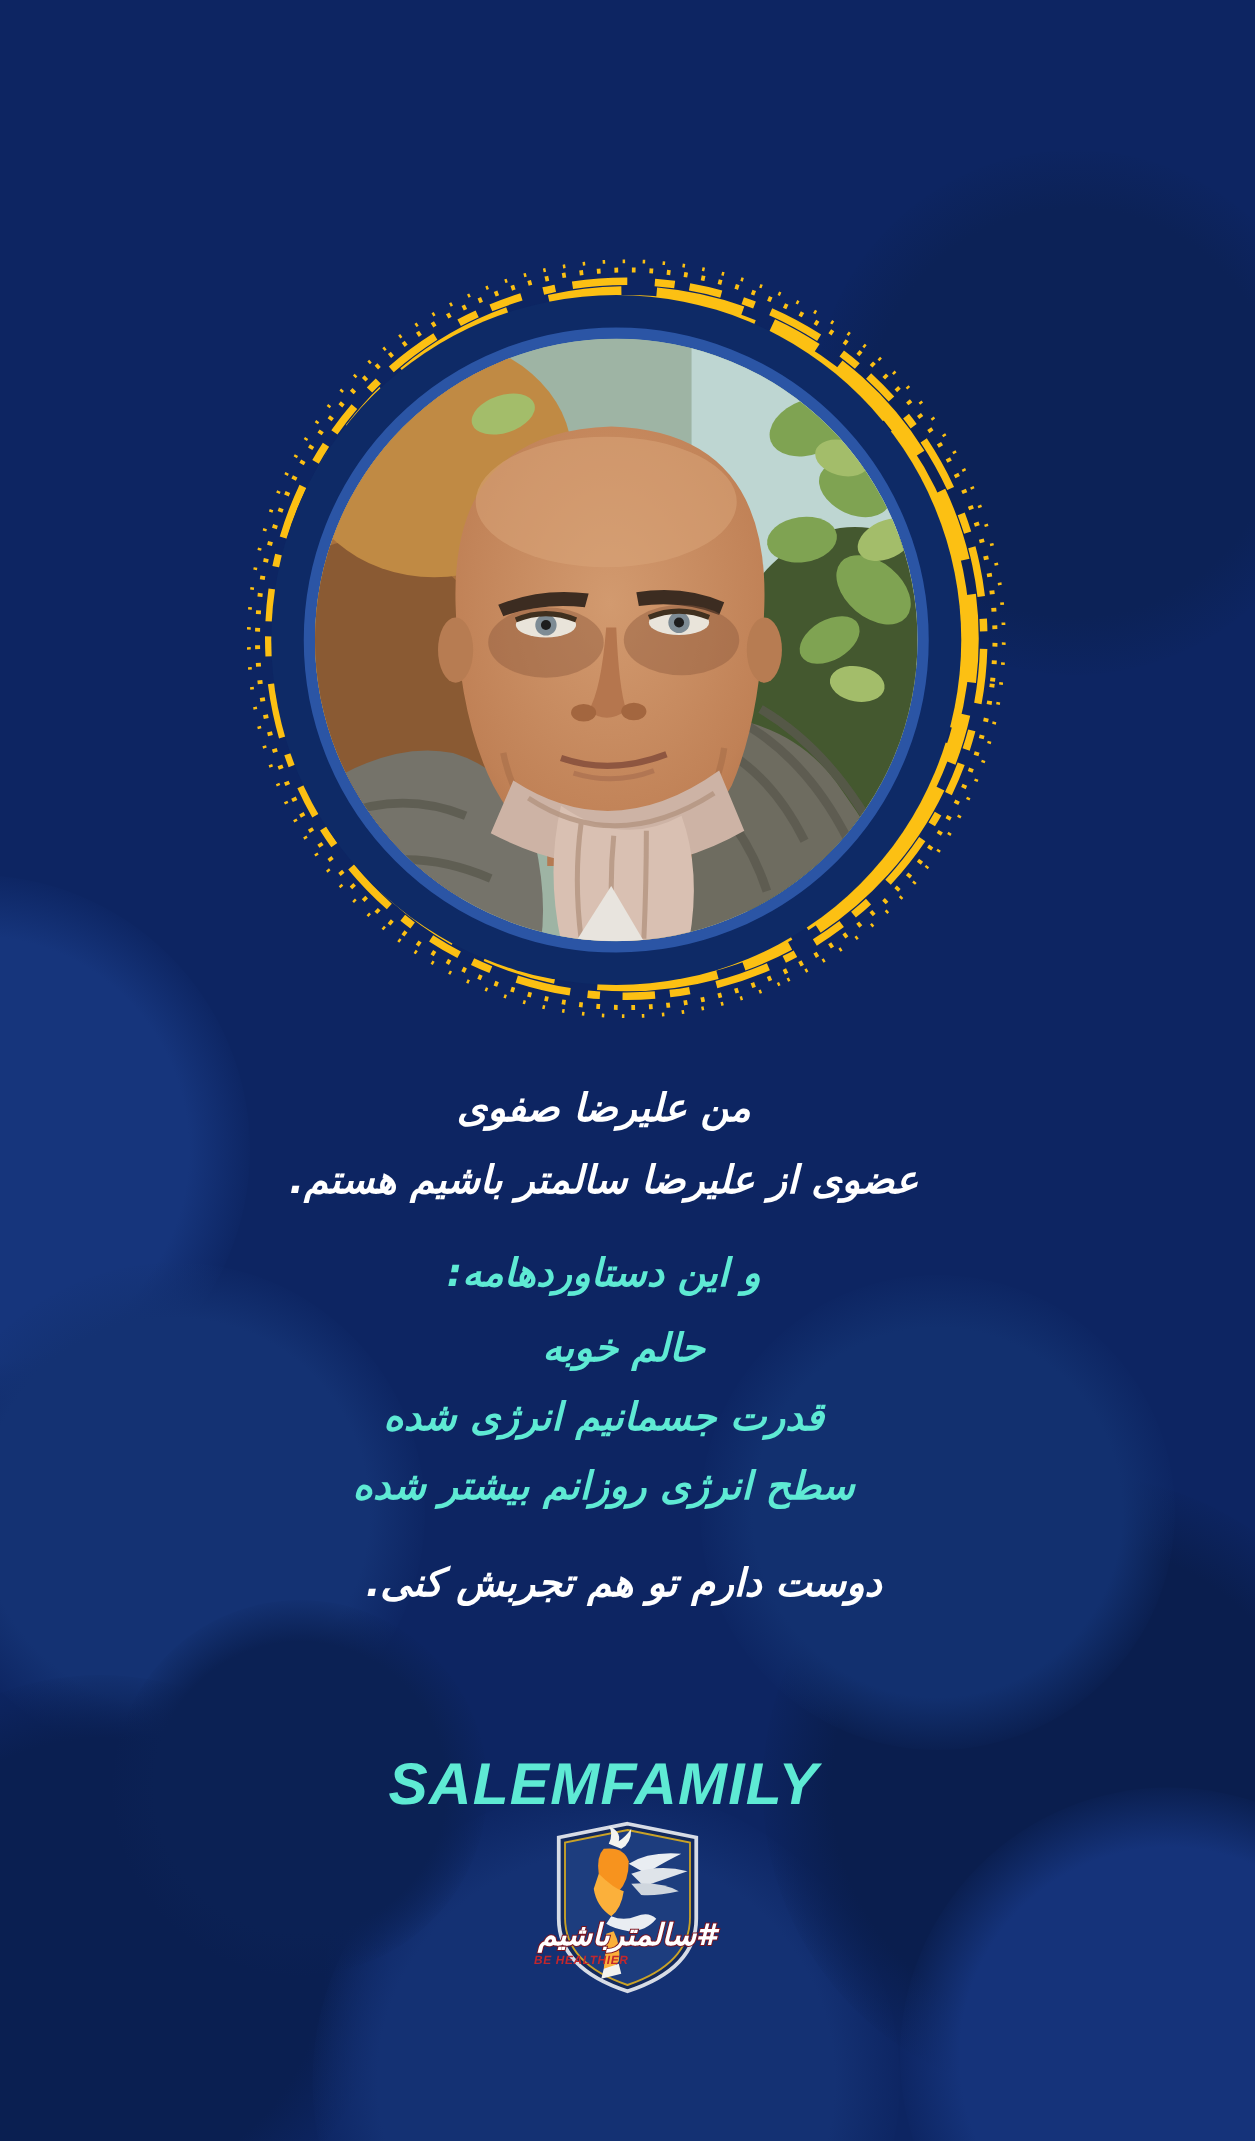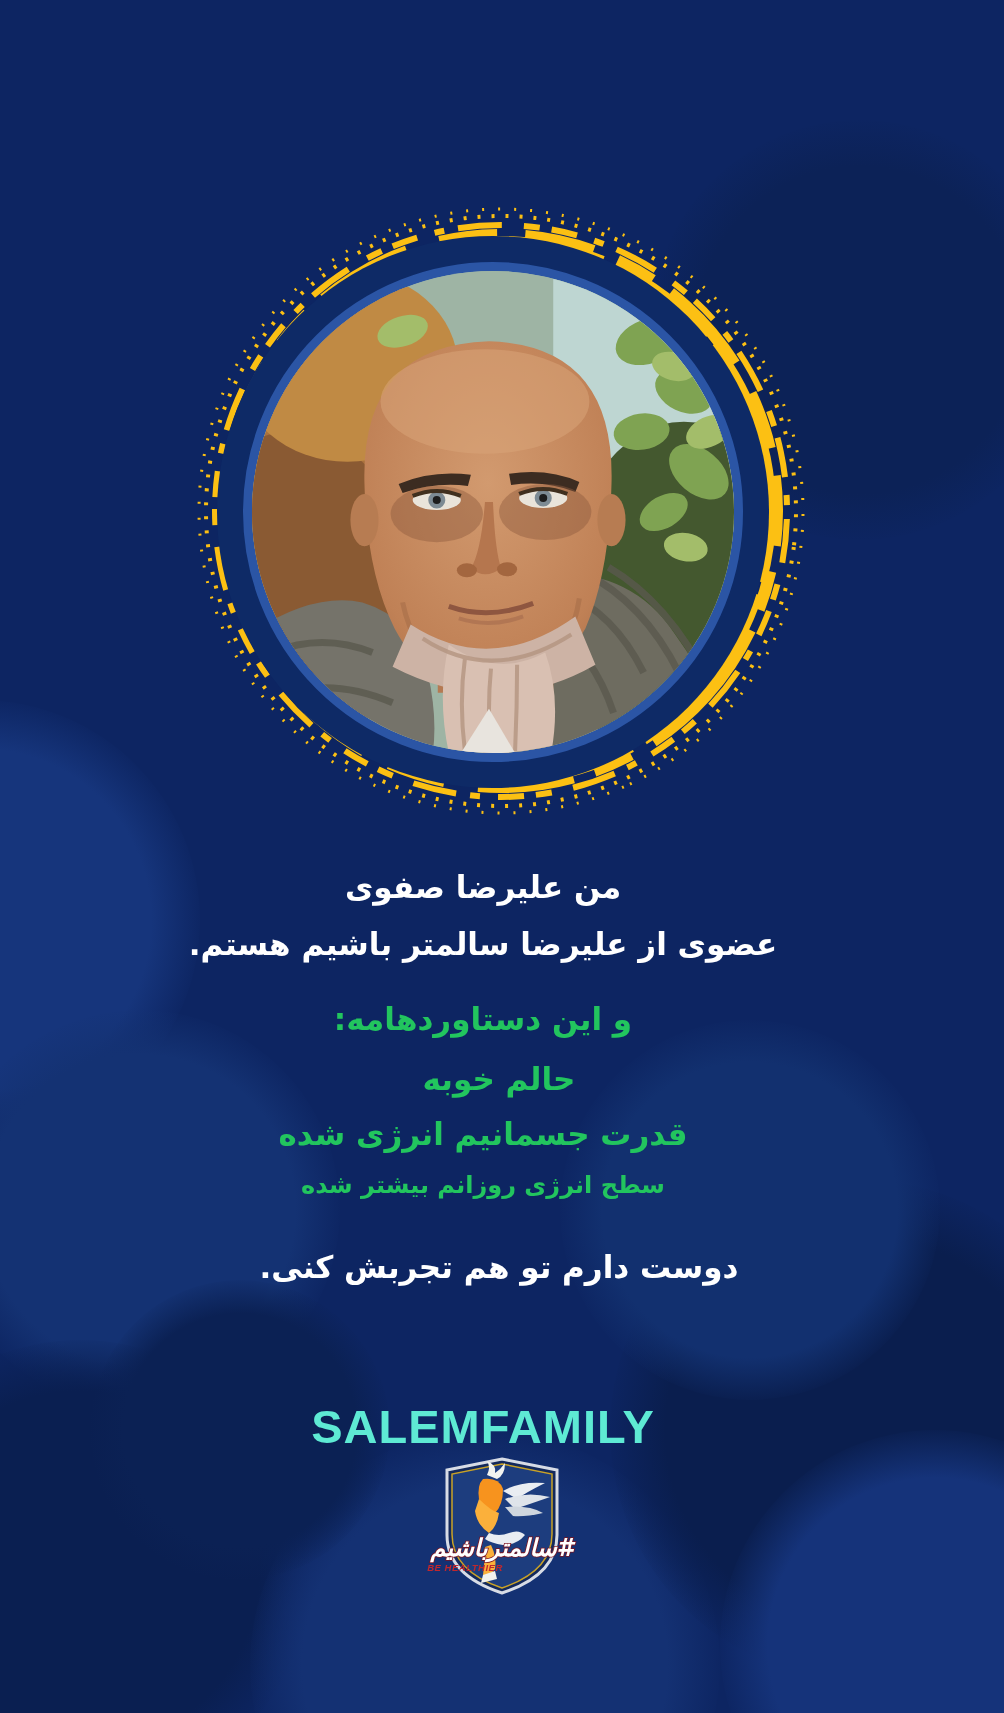--- a/index.html
+++ b/index.html
@@ -21,30 +21,30 @@
   .b9{left:650px;top:120px;width:420px;height:420px;background:radial-gradient(circle,#0c2257 0%,#0c2257 55%,rgba(12,34,87,0) 72%);}
 
   .brush-ring{position:absolute;left:186px;top:196px;width:630px;height:630px;}
   .photo-circle{
     position:absolute;left:243px;top:262px;width:500px;height:500px;
     border-radius:50%;border:9px solid #2b55a5;box-sizing:border-box;
     box-shadow:0 0 0 26px #0e2a66;overflow:hidden;background:#9fb7a8;
   }
   .photo-circle svg{display:block;width:100%;height:100%;}
 
-  .txt{position:absolute;left:0;width:966px;text-align:center;font-weight:bold;line-height:1.2;}
+  .txt{position:absolute;left:0;width:966px;text-align:center;font-weight:bold;line-height:1.2;font-style:italic;}
   .fa{direction:rtl;font-family:"DejaVu Sans", sans-serif;}
   .white{color:#ffffff;}
-  .gold{color:#22c55e;}
+  .gold{color:#5eead4;}
   .t-line1{top:869px;font-size:31px;}
   .t-line2{top:926px;font-size:31px;}
   .t-header{top:1001px;font-size:31px;}
   .t-item1{top:1061px;font-size:31px;margin-left:16px;}
   .t-item2{top:1116px;font-size:31px;}
-  .t-item3{top:1171px;font-size:24px;text-align:center;}
+  .t-item3{top:1171px;font-size:31px;text-align:center;}
   .t-cta1{top:1249px;font-size:31px;margin-left:16px;}
   .t-cta2{top:1302px;font-size:31px;}
   .t-promo{
     top:1399px;font-size:47px;color:#5eead4;letter-spacing:1px;
     font-family:"Liberation Sans", sans-serif;font-weight:bold;
   }
   .logo{position:absolute;left:387px;top:1453px;width:230px;height:160px;}
 </style>
 </head>
 <body>

